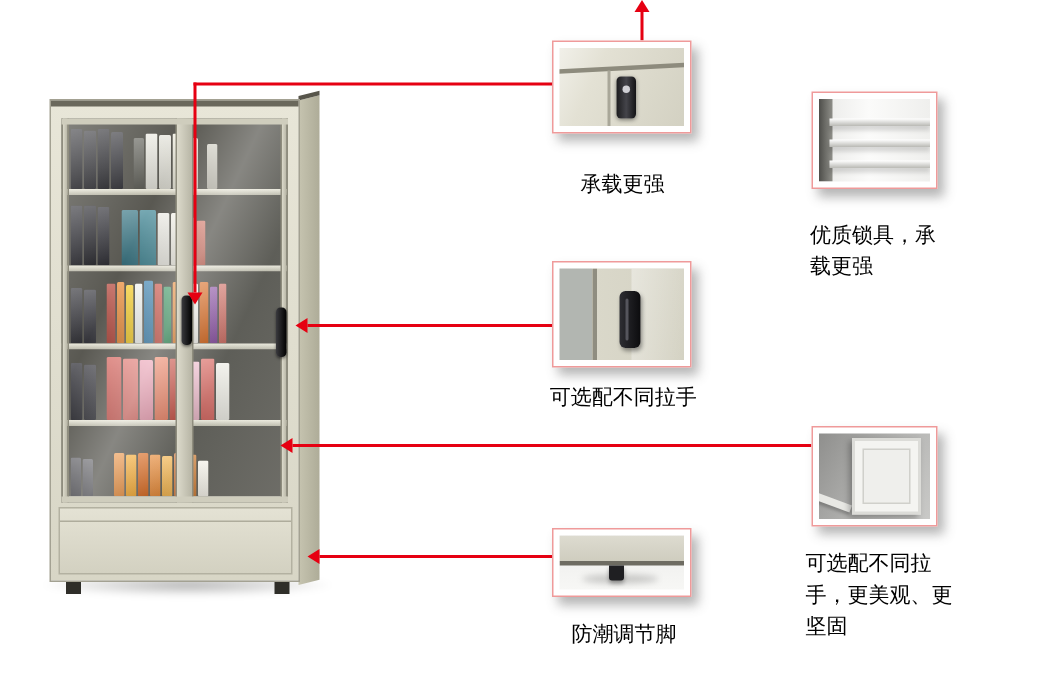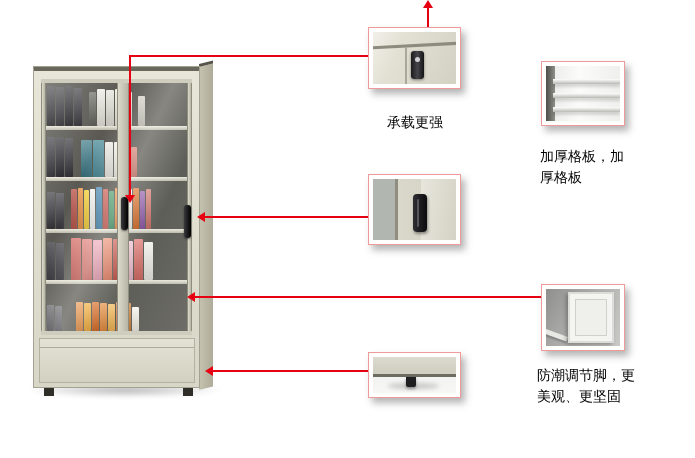--- a/index.html
+++ b/index.html
@@ -286,16 +286,18 @@
 
   <div class="callout" style="left:368px;top:352px;width:93px;height:46px;">
     <div class="mini mini-foot">
       <div class="foot-cab"></div>
       <div class="foot-shadow"></div>
       <div class="foot-peg"></div>
     </div>
   </div>
 
   <div class="clabel lbl-lock">承载更强</div>
-  <div class="clabel lbl-shelf">加厚格板，加厚格板</div>
-  <div class="clabel lbl-door">防潮调节脚，更美观、更坚固</div>
+  <div class="clabel lbl-shelf">优质锁具，承载更强</div>
+  <div class="clabel lbl-handle">可选配不同拉手</div>
+  <div class="clabel lbl-door">可选配不同拉手，更美观、更坚固</div>
+  <div class="clabel lbl-foot">防潮调节脚</div>
 
 </div>
 
 </body></html>

